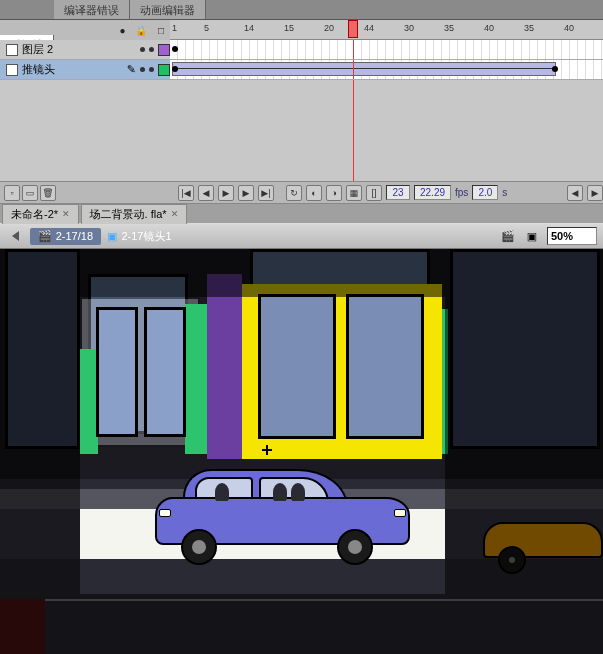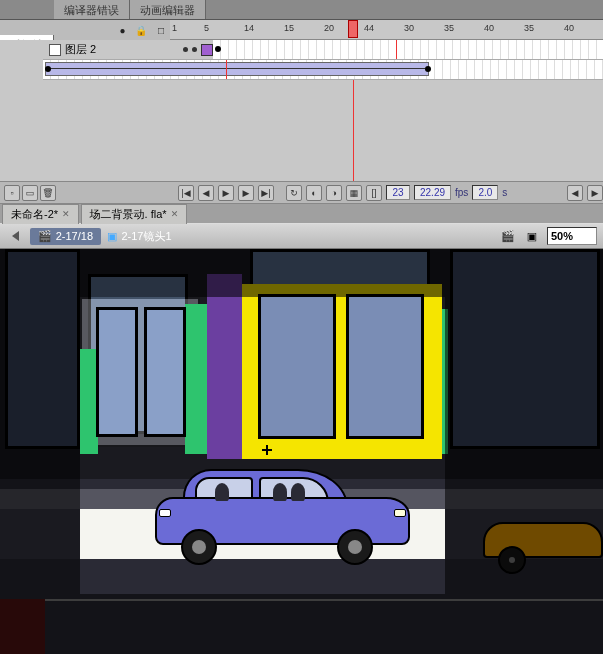--- a/index.html
+++ b/index.html
@@ -13,21 +13,21 @@
 
 .timeline-area { background: #bcbcbc; height: 183px; display: flex; flex-direction: column; }
 .timeline-header { display: flex; height: 20px; }
 .layer-col-header { width: 170px; display: flex; justify-content: flex-end; align-items: center; padding-right: 6px; gap: 10px; }
 .layer-col-header span { font-size: 10px; color: #222; }
 .ruler { flex: 1; background: #c8c8c8; position: relative; border-bottom: 1px solid #888; overflow: hidden; }
 .ruler-tick { position: absolute; top: 3px; font-size: 9px; color: #333; }
 .playhead-marker { position: absolute; top: 0; width: 10px; height: 18px; background: #e66; border: 1px solid #a00; z-index: 5; }
 
 .layers-rows { flex: 1; display: flex; flex-direction: column; background: #c8c8c8; }
-.layer-row { display: flex; height: 20px; padding-left: 43px; }
+.layer-row { display: flex; height: 20px; }
 .layer-label { width: 170px; display: flex; align-items: center; padding-left: 6px; gap: 4px; background: #c8c8c8; border-bottom: 1px solid #aaa; }
 .layer-label.selected { background: #9db8d8; }
 .layer-icon { width: 12px; height: 12px; background: #fff; border: 1px solid #555; }
 .dot { width: 5px; height: 5px; background: #333; border-radius: 50%; }
 .swatch { width: 12px; height: 12px; border: 1px solid #333; }
 .frames-track { flex: 1; position: relative; background: #fff; border-bottom: 1px solid #aaa; overflow: hidden; }
 .frame-grid { position: absolute; inset: 0; background-image: repeating-linear-gradient(to right, transparent 0, transparent 7px, #ddd 7px, #ddd 8px); }
 .keyframe { position: absolute; top: 6px; width: 6px; height: 6px; background: #000; border-radius: 50%; }
 .tween-span { position: absolute; top: 2px; height: 14px; background: #b8b8e8; border: 1px solid #666; }
 .tween-arrow { position: absolute; top: 8px; height: 1px; background: #333; }
@@ -135,20 +135,29 @@
         <span class="swatch" style="background:#a060d0"></span>
       </div>
       <div class="frames-track">
         <div class="frame-grid"></div>
         <div class="keyframe" style="left:2px"></div>
         <div class="playhead-line" style="left:183px"></div>
       </div>
     </div>
 
     <div class="layer-row">
+      <div class="layer-label selected">
+        <span class="layer-icon"></span>
+        <span>推镜头</span>
+        <span style="flex:1"></span>
+        <span>✎</span>
+        <span class="dot"></span>
+        <span class="dot"></span>
+        <span class="swatch" style="background:#20c060"></span>
+      </div>
       <div class="frames-track">
         <div class="frame-grid"></div>
         <div class="tween-span" style="left:2px; width:384px"></div>
         <div class="tween-arrow" style="left:6px; width:376px"></div>
         <div class="keyframe" style="left:2px"></div>
         <div class="keyframe" style="left:382px"></div>
         <div class="playhead-line" style="left:183px"></div>
       </div>
     </div>
 

